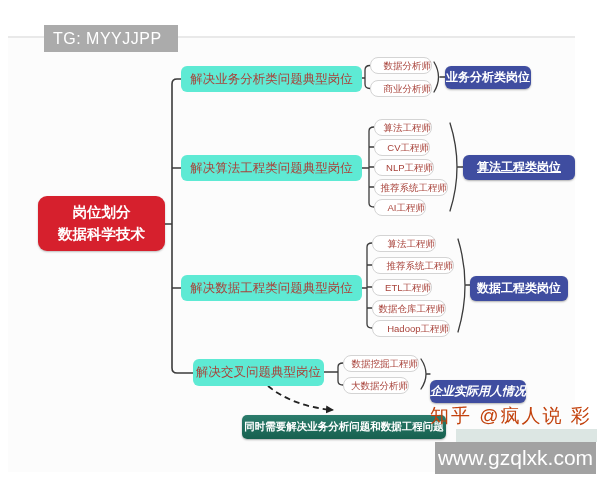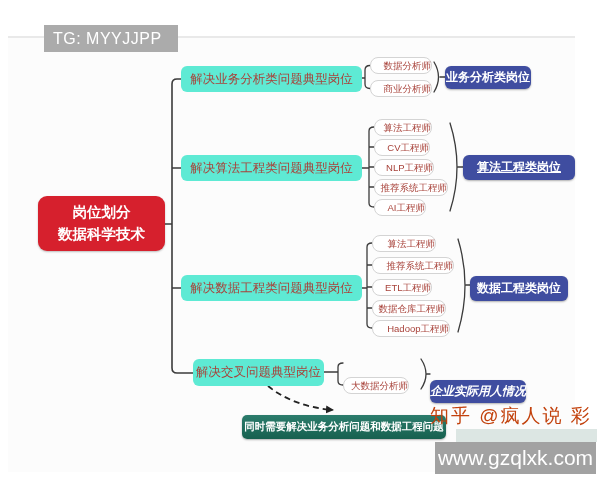--- a/index.html
+++ b/index.html
@@ -94,20 +94,21 @@
 
   <div class="branch-node" style="left:181px;top:275px;width:181px;height:26px;">解决数据工程类问题典型岗位</div>
   <div class="leaf-node" style="left:372px;top:235px;width:64px;">算法工程师</div>
   <div class="leaf-node" style="left:372px;top:257px;width:82px;">推荐系统工程师</div>
   <div class="leaf-node" style="left:372px;top:279px;width:60px;">ETL工程师</div>
   <div class="leaf-node" style="left:372px;top:300px;width:74px;">数据仓库工程师</div>
   <div class="leaf-node" style="left:372px;top:320px;width:78px;">Hadoop工程师</div>
   <div class="result-node" style="left:470px;top:276px;width:98px;height:25px;">数据工程类岗位</div>
 
   <div class="branch-node" style="left:193px;top:359px;width:131px;height:27px;">解决交叉问题典型岗位</div>
+  <div class="leaf-node" style="left:343px;top:355px;width:76px;">数据挖掘工程师</div>
   <div class="leaf-node" style="left:343px;top:377px;width:66px;">大数据分析师</div>
   <div class="result-node" style="left:430px;top:380px;width:96px;height:23px;font-style:italic;">企业实际用人情况</div>
 
   <div class="teal-band"></div>
   <div class="note-node">同时需要解决业务分析问题和数据工程问题</div>
 
   <div class="wm-zhihu">知乎 @疯人说 彩</div>
   <div class="wm-site">www.gzqlxk.com</div>
 
 </div>

